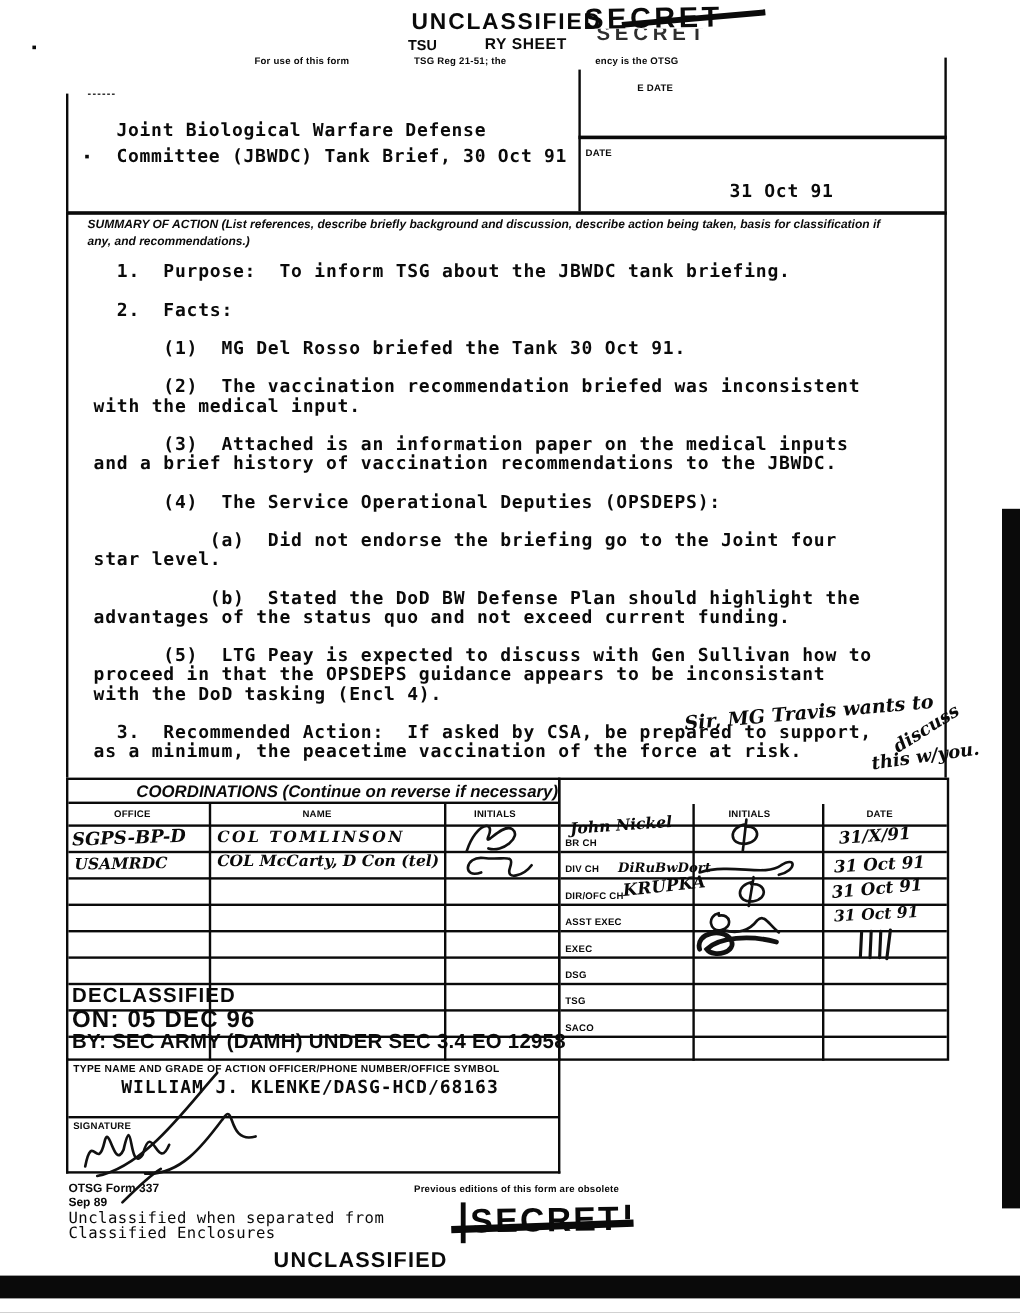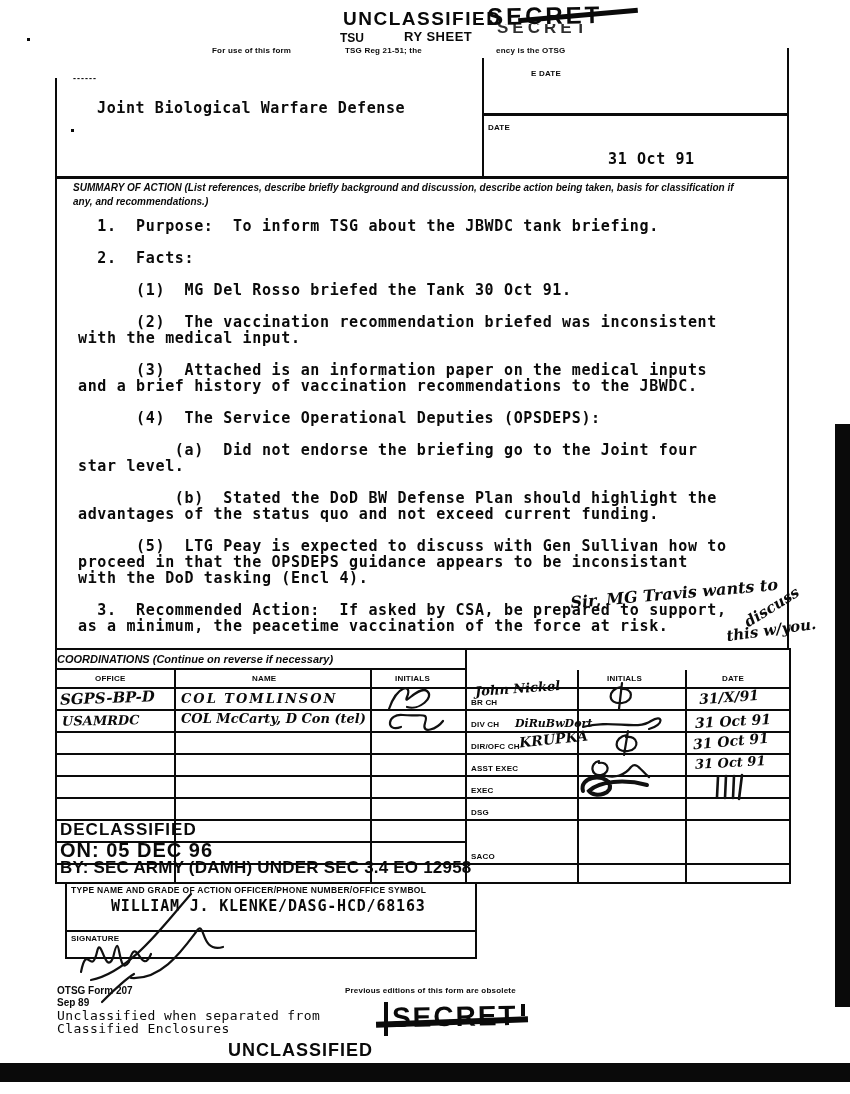--- a/index.html
+++ b/index.html
@@ -48,20 +48,21 @@
 
   <div class="line" style="left:55px;top:78px;width:2px;height:98px"></div>
   <div class="line" style="left:787px;top:48px;width:2px;height:128px"></div>
   <div class="line" style="left:482px;top:58px;width:2px;height:118px"></div>
   <div class="line" style="left:482px;top:113px;width:307px;height:3px"></div>
   <div class="line" style="left:55px;top:176px;width:734px;height:3px"></div>
 
   <div class="abs b" style="left:73px;top:73px;font-size:9px;letter-spacing:1px">------</div>
 
   <div class="abs mono" style="left:97px;top:99px;font-size:15px;letter-spacing:.6px">Joint Biological Warfare Defense</div>
+  <div class="abs mono" style="left:97px;top:121px;font-size:15px;letter-spacing:.6px">Committee (JBWDC) Tank Brief, 30 Oct 91</div>
 
   <div class="abs lbl" style="left:531px;top:69px">E DATE</div>
   <div class="abs lbl" style="left:488px;top:123px">DATE</div>
   <div class="abs mono" style="left:608px;top:150px;font-size:15px;letter-spacing:.6px">31 Oct 91</div>
 
   <div class="line" style="left:55px;top:176px;width:2px;height:472px"></div>
   <div class="line" style="left:787px;top:176px;width:2px;height:472px"></div>
 
   <div class="abs b i" style="left:73px;top:182px;font-size:10px;width:715px">SUMMARY OF ACTION (List references, describe briefly background and discussion, describe action being taken, basis for classification if</div>
   <div class="abs b i" style="left:73px;top:196px;font-size:10px">any, and recommendations.)</div>
@@ -91,21 +92,21 @@
 with the DoD tasking (Encl 4).
 
   3.  Recommended Action:  If asked by CSA, be prepared to support,
 as a minimum, the peacetime vaccination of the force at risk.</div>
 
   <div class="abs hand" style="left:570px;top:584px;font-size:16px;transform:rotate(-5deg)">Sir, MG Travis wants to</div>
   <div class="abs hand" style="left:741px;top:598px;font-size:15px;transform:rotate(-32deg)">discuss</div>
   <div class="abs hand" style="left:726px;top:621px;font-size:15px;transform:rotate(-8deg)">this w/you.</div>
 
   <div class="tblbox" style="left:55px;top:648px;width:412px;height:236px">
-    <div class="row b i" style="top:0;height:18px;text-align:left;font-size:11px;line-height:18px">COORDINATIONS (Continue on reverse if necessary)</div>
+    <div class="row b i" style="top:0;height:18px;text-align:right;font-size:14px;line-height:18px">COORDINATIONS (Continue on reverse if necessary)</div>
     <div class="row" style="top:20px;height:17px">
       <span class="abs lbl" style="left:38px;top:4px">OFFICE</span>
       <span class="abs lbl" style="left:195px;top:4px">NAME</span>
       <span class="abs lbl" style="left:338px;top:4px">INITIALS</span>
     </div>
     <div class="line" style="left:117px;top:20px;width:2px;height:214px"></div>
     <div class="line" style="left:313px;top:20px;width:2px;height:214px"></div>
 
     <div class="row" style="top:39px;height:20px">
       <span class="abs hand" style="left:3px;top:0;font-size:15px;transform:rotate(-2deg)">SGPS-BP-D</span>
@@ -178,44 +179,47 @@
       <svg style="left:100px;top:-8px" width="90" height="34" viewBox="0 0 90 34">
         <path style="stroke-width:4" d="M16 22 C 12 8, 36 4, 42 14 C 48 24, 28 30, 22 22 C 32 12, 58 10, 80 16"></path>
       </svg>
       <svg style="left:245px;top:-4px" width="40" height="28" viewBox="0 0 40 28">
         <path style="stroke-width:2.6" d="M6 4 L 5 24 M14 3 L 13 25 M22 3 L 21 25 M30 2 L 27 26"></path>
       </svg>
     </div>
     <div class="row" style="top:149px;height:20px">
       <span class="abs lbl" style="left:4px;bottom:2px">DSG</span>
     </div>
+    <div class="row" style="top:171px;height:20px">
+      <span class="abs lbl" style="left:4px;bottom:2px">TSG</span>
+    </div>
     <div class="row" style="top:193px;height:20px">
       <span class="abs lbl" style="left:4px;bottom:2px">SACO</span>
     </div>
     <div class="row" style="top:215px;height:17px;border-bottom:none"></div>
   </div>
 
   <div class="abs b" style="left:60px;top:820px;font-size:17px;letter-spacing:1px;z-index:5">DECLASSIFIED</div>
   <div class="abs b" style="left:60px;top:839px;font-size:20px;letter-spacing:1px;z-index:5">ON: 05 DEC 96</div>
   <div class="abs b" style="left:60px;top:858px;font-size:17px;letter-spacing:.2px;z-index:5;white-space:nowrap">BY: SEC ARMY (DAMH) UNDER SEC 3.4 EO 12958</div>
 
-  <div class="tblbox" style="left:65px;top:882px;width:412px;height:77px;border-top:none">
+  <div class="tblbox" style="left:55px;top:882px;width:412px;height:96px;border-top:none">
     <span class="abs" style="left:4px;top:3px;font-weight:bold;font-size:8.5px;letter-spacing:.3px;white-space:nowrap">TYPE NAME AND GRADE OF ACTION OFFICER/PHONE NUMBER/OFFICE SYMBOL</span>
     <span class="abs mono" style="left:44px;top:15px;font-size:15px;letter-spacing:.8px">WILLIAM J. KLENKE/DASG-HCD/68163</span>
     <div class="line" style="left:0;top:48px;width:408px;height:2px"></div>
     <span class="abs lbl" style="left:4px;top:52px">SIGNATURE</span>
     <svg style="left:4px;top:10px" width="180" height="90" viewBox="0 0 180 90">
       <path d="M10 80 C 16 50, 20 85, 26 60 C 30 42, 34 84, 42 66 C 50 30, 46 88, 58 70 C 66 40, 70 86, 80 62"></path>
       <path d="M20 88 C 60 80, 95 30, 120 2"></path>
       <path d="M60 86 C 90 88, 110 60, 125 40 C 135 25, 128 62, 152 55"></path>
     </svg>
   </div>
 
 
-  <div class="abs b" style="left:57px;top:985px;font-size:10px">OTSG Form 207</div>
+  <div class="abs b" style="left:57px;top:985px;font-size:10px">OTSG Form 337</div>
   <svg style="left:98px;top:972px" width="40" height="32" viewBox="0 0 40 32">
     <path d="M4 30 C 14 20, 26 8, 36 2"></path>
   </svg>
   <div class="abs b" style="left:57px;top:997px;font-size:10px">Sep 89</div>
   <div class="abs mono" style="left:57px;top:1008px;font-size:13px;font-weight:normal;letter-spacing:.4px">Unclassified when separated from</div>
   <div class="abs mono" style="left:57px;top:1021px;font-size:13px;font-weight:normal;letter-spacing:.4px">Classified Enclosures</div>
   <div class="abs lbl" style="left:345px;top:986px">Previous editions of this form are obsolete</div>
 
   <div class="abs">
     <span class="abs b" style="left:392px;top:1001px;font-size:28px;letter-spacing:2px;transform:rotate(-1deg)">SECRET</span>

